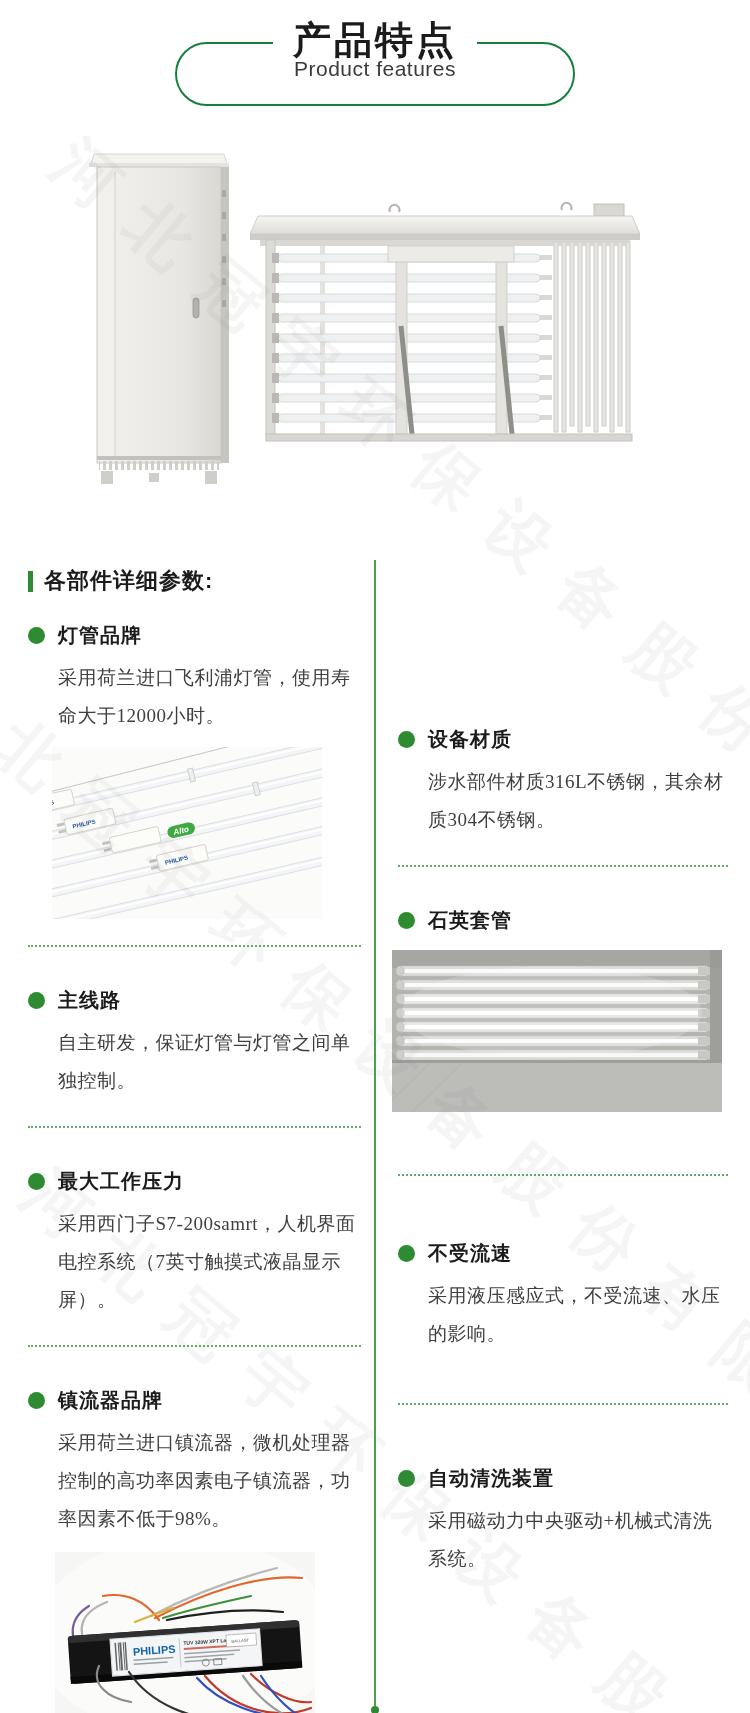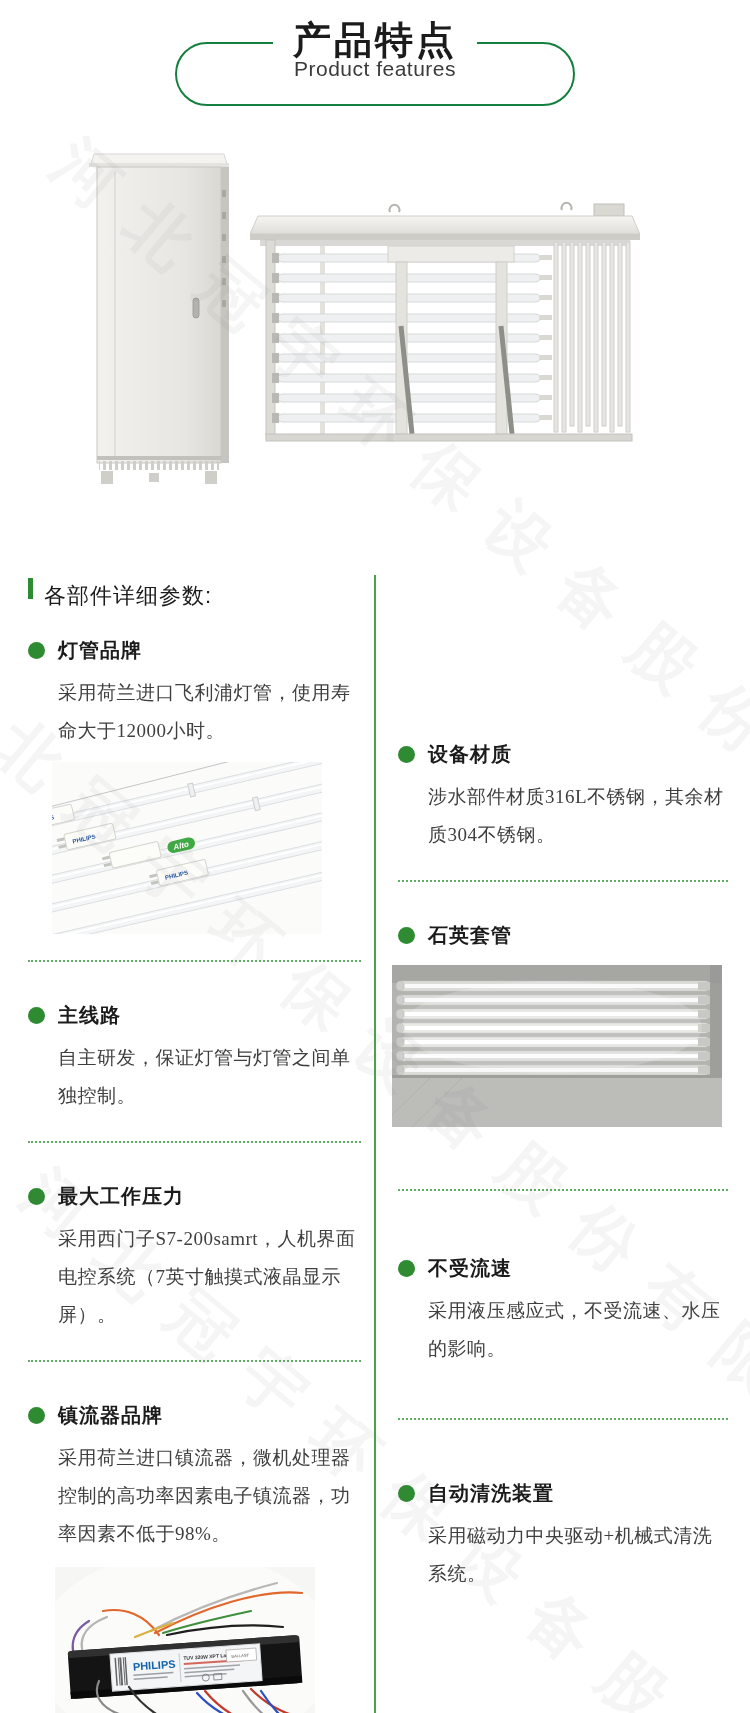--- a/index.html
+++ b/index.html
@@ -33,21 +33,21 @@
   
   .hero{position:relative;height:352px;margin-top:44px;z-index:1;}
   .hero svg{position:absolute;display:block;}
   .cabinet-svg{left:85px;top:0;}
   .module-svg{left:250px;top:46px;}
   
   .params-heading{
     display:flex;align-items:center;margin:64px 0 0 28px;z-index:2;position:relative;
   }
   .params-heading .bar{width:5px;height:21px;background:#2e8b31;margin-right:11px;}
-  .params-heading .txt{font-size:22px;font-weight:400;color:#1b1b1b;letter-spacing:1px;margin-top:15px;}
+  .params-heading .txt{font-size:22px;font-weight:700;color:#1b1b1b;letter-spacing:1px;}
   
   .columns-wrap{position:relative;display:grid;grid-template-columns:375px 375px;margin-top:14px;z-index:2;}
   .v-divider{
     position:absolute;left:374px;top:-50px;bottom:42px;width:2px;
     background:#4aa34a;z-index:1;
   }
   .v-divider::after{
     content:'';position:absolute;bottom:-8px;left:-3px;width:8px;height:8px;
     border-radius:50%;background:#2e8b31;
   }

